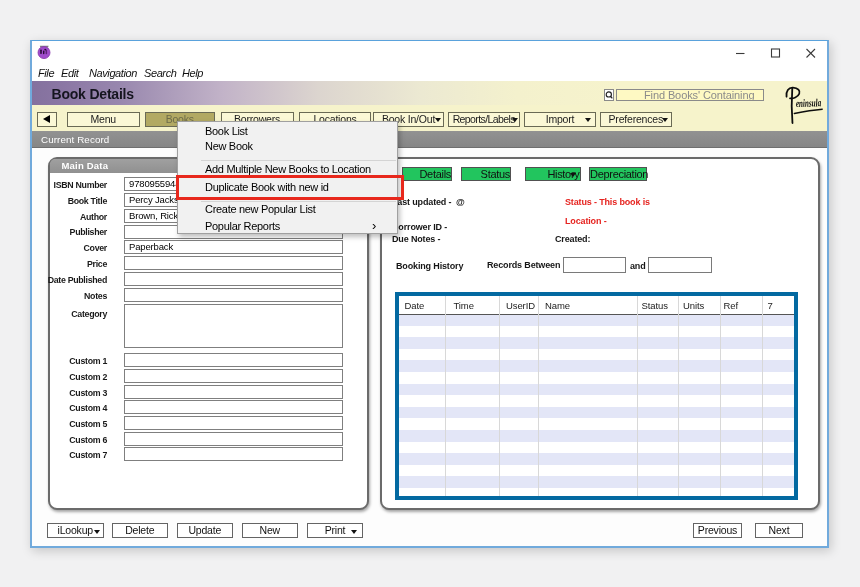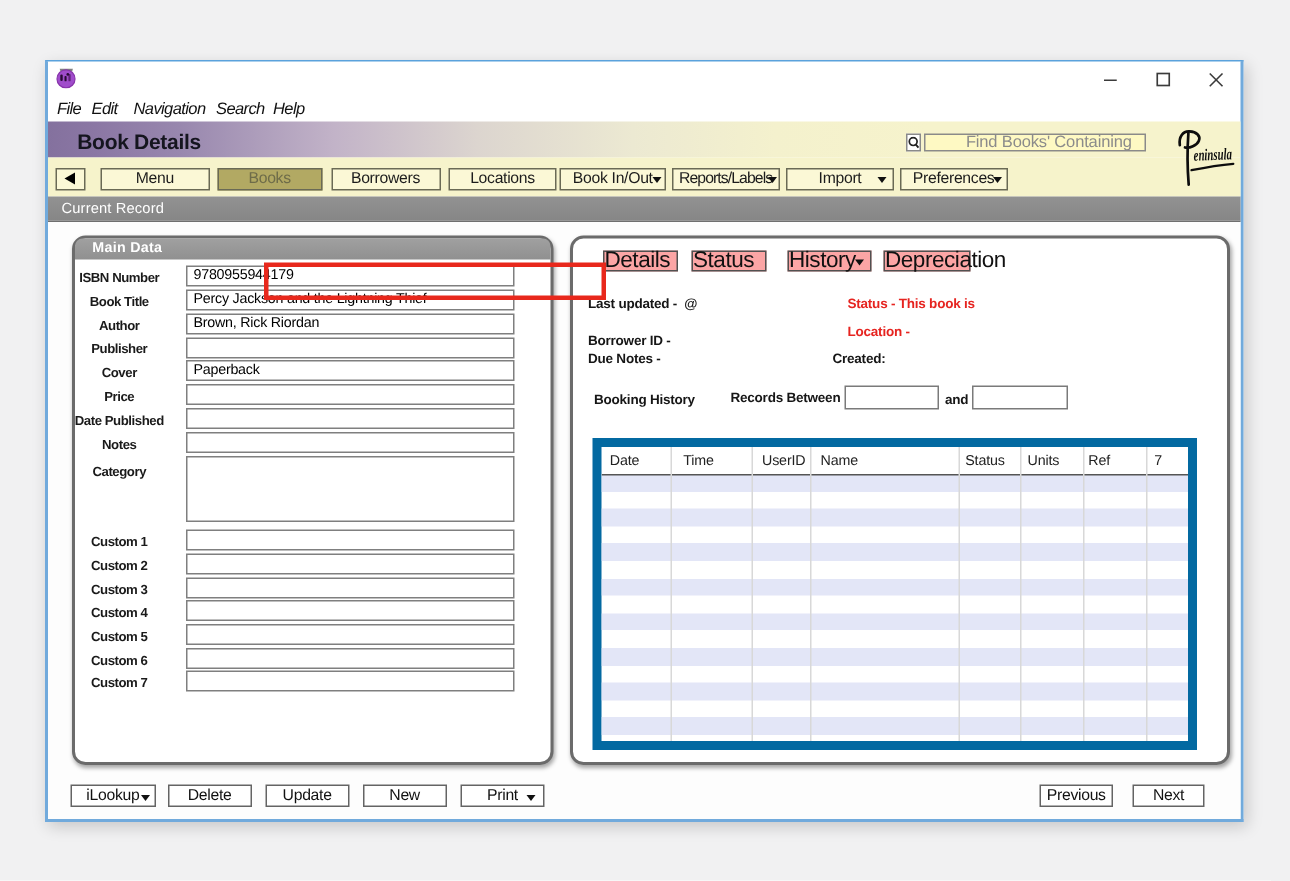--- a/index.html
+++ b/index.html
@@ -26,29 +26,29 @@
 #crec { left:32px; top:130.5px; width:795px; height:17.5px; background:linear-gradient(#929292,#868686); border-bottom:1px solid #6f6f6f;
   color:#fff; font-size:9.8px; letter-spacing:0.1px; line-height:17.5px; padding-left:9px; }
 
 #content { left:32px; top:148px; width:795px; height:398px; background:#fdfdfd; }
 
 .panel { position:absolute; background:#fff; border:2px solid #6b6b6b; border-radius:9px; box-shadow:1px 2px 3px rgba(0,0,0,0.35); }
 #lpanel { left:47.5px; top:156.5px; width:321px; height:353.5px; }
 #rpanel { left:380px; top:156.5px; width:440px; height:353.5px; }
 #mdhdr { left:0; top:0; width:100%; height:14.5px; background:linear-gradient(#a0a0a0,#909090); border-radius:5px 5px 0 0;
   color:#fff; font-weight:bold; font-size:9.5px; letter-spacing:0.2px; line-height:14.5px; padding-left:12px; }
-.flabel { position:absolute; left:40px; width:79px; text-align:center; font-size:8.8px; letter-spacing:-0.3px; font-weight:bold; color:#1a1a1a; }
+.flabel { position:absolute; left:28px; width:79px; text-align:right; font-size:8.8px; letter-spacing:-0.3px; font-weight:bold; color:#1a1a1a; }
 .finput { position:absolute; width:219px; height:14px; background:#fff; border:1px solid #7f7f7f; font-size:9.5px; letter-spacing:-0.15px; color:#000; line-height:12.5px; padding-left:4px; white-space:nowrap; overflow:hidden; }
 
-.rbtn { position:absolute; top:166.5px; height:14px; background:#fca5a5; border:1px solid #515151; font-size:15px; letter-spacing:-0.3px; color:#111; text-align:left; line-height:12px; }
+.rbtn { position:absolute; top:166.5px; height:14px; background:#22c55e; border:1px solid #515151; font-size:11px; letter-spacing:-0.3px; color:#111; text-align:right; line-height:12px; }
 .btext { position:absolute; font-size:9px; letter-spacing:-0.15px; font-weight:bold; color:#161616; white-space:nowrap; }
 .red { color:#e62420; }
 .bbox { position:absolute; height:16px; background:#fff; border:1px solid #7a7a7a; }
 
-#btable { left:394.5px; top:291.5px; width:403.5px; height:208.5px; border:6px solid #0369a1; background:#fff; overflow:hidden; }
+#btable { left:394.5px; top:291.5px; width:403.5px; height:208.5px; border:4px solid #0369a1; background:#fff; overflow:hidden; }
 .thead { position:absolute; top:0; height:18.5px; font-size:9.5px; letter-spacing:-0.1px; color:#222; line-height:19px; }
 #theadline { position:absolute; left:0; top:18.5px; width:100%; height:1px; background:#555; }
 .vline { position:absolute; top:0; width:1px; height:100%; background:#d8d8d8; }
 .trow { position:absolute; left:0px; width:401.5px; height:11.6px; background:#e3e6f7; }
 
 .bot { position:absolute; top:522.5px; height:15px; background:#fff; border:1px solid #646464; font-size:10.5px; letter-spacing:-0.2px; color:#111; text-align:center; line-height:13px; }
 
 #ddown { left:177px; top:120.5px; width:220.5px; height:113.5px; background:#f1f1f1; border:1px solid #a0a0a0; box-shadow:2px 3px 5px rgba(0,0,0,0.25); }
 .ditem { position:absolute; left:27px; font-size:11px; letter-spacing:-0.3px; color:#000; white-space:nowrap; }
 .dsep { position:absolute; left:23px; right:1px; height:1px; background:#d4d4d4; }
@@ -203,14 +203,25 @@
   </div>
 
   <div class="bot" style="left:47px; width:56.5px;">iLookup<span class="arrR" style="right:3px; top:6px;"></span></div>
   <div class="bot" style="left:112px; width:55.5px;text-align:center;">Delete</div>
   <div class="bot" style="left:176.5px; width:56.5px;">Update</div>
   <div class="bot" style="left:241.5px; width:56.5px;">New</div>
   <div class="bot" style="left:307px; width:56px;">Print<span class="arrR" style="right:5px; top:6px;"></span></div>
   <div class="bot" style="left:693px; width:49px;">Previous</div>
   <div class="bot" style="left:755px; width:48px;">Next</div>
 
+  <div id="ddown" class="abs">
+    <div class="ditem" style="top:3px;">Book List</div>
+    <div class="ditem" style="top:18.5px;">New Book</div>
+    <div class="dsep" style="top:38px;"></div>
+    <div class="ditem" style="top:41.3px;">Add Multiple New Books to Location</div>
+    <div class="ditem" style="top:59.2px;">Duplicate Book with new id</div>
+    <div class="dsep" style="top:79px;"></div>
+    <div class="ditem" style="top:81.9px;">Create new Popular List</div>
+    <div class="ditem" style="top:98px;">Popular Reports</div>
+    <div class="ditem" style="left:194px; top:96.5px; font-size:13px;">›</div>
+  </div>
   <div id="redbox" class="abs"></div>
 </div>
 
 </body></html>

